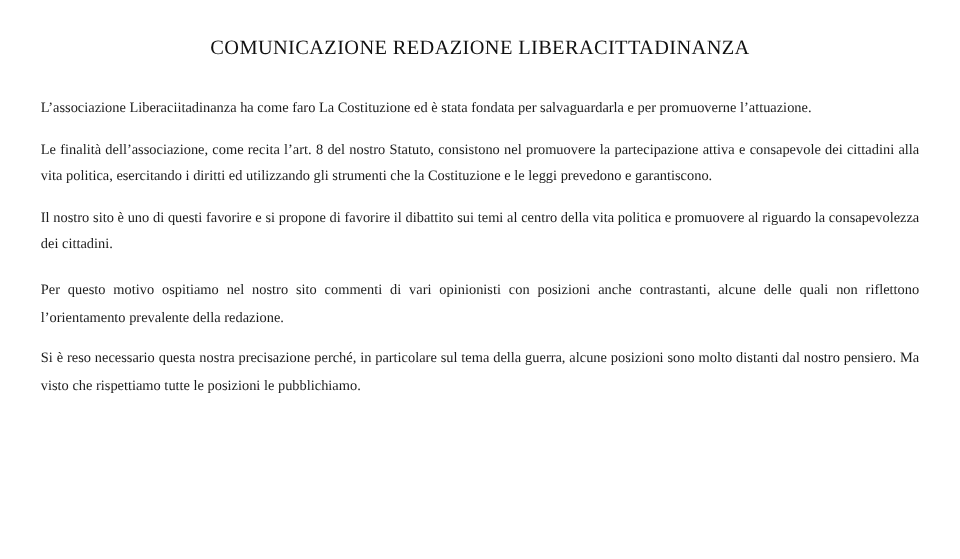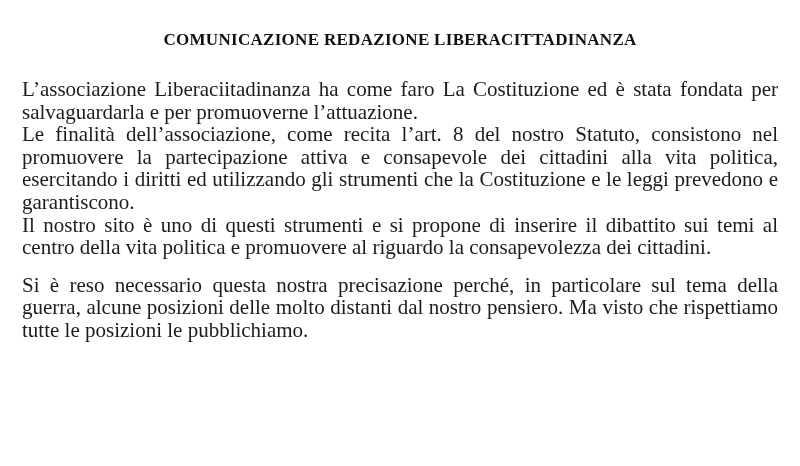--- a/index.html
+++ b/index.html
@@ -17,47 +17,48 @@
   .page {
     box-sizing: border-box;
     width: 800px;
     height: 466px;
     padding: 30px 22px 0 22px;
     background: #ffffff;
   }
   .doc-title {
     margin: 0 0 28px 0;
     font-size: 17px;
-    font-weight: bold;
+    font-weight: normal;
     text-align: center;
     letter-spacing: 0.3px;
     color: #111111;
   }
   .block {
     margin: 0 0 15px 0;
   }
   .block p {
-    margin: 0;
-    font-size: 21px;
+    margin: 12px;
+    font-size: 12px;
     line-height: 22.6px;
     text-align: justify;
     color: #1c1c1c;
   }
 </style>
 </head>
 <body>
 
 <div class="page">
 
   <h1 class="doc-title">COMUNICAZIONE REDAZIONE LIBERACITTADINANZA</h1>
 
   <div class="block">
     <p>L’associazione Liberaciitadinanza ha come faro La Costituzione ed è stata fondata per salvaguardarla e per promuoverne l’attuazione.</p>
     <p>Le finalità dell’associazione, come recita l’art. 8 del nostro Statuto, consistono nel promuovere la partecipazione attiva e consapevole dei cittadini alla vita politica, esercitando i diritti ed utilizzando gli strumenti che la Costituzione e le leggi prevedono e garantiscono.</p>
-    <p>Il nostro sito è uno di questi strumenti e si propone di inserire il dibattito sui temi al centro della  vita politica e promuovere al riguardo la consapevolezza dei cittadini.</p>
+    <p>Il nostro sito è uno di questi favorire e si propone di favorire il dibattito sui temi al centro della  vita politica e promuovere al riguardo la consapevolezza dei cittadini.</p>
   </div>
 
   <div class="block">
-    <p>Si è reso necessario questa nostra precisazione perché, in particolare sul tema della guerra, alcune posizioni delle  molto distanti dal nostro pensiero. Ma visto che rispettiamo tutte le posizioni le pubblichiamo.</p>
+    <p>Per questo motivo ospitiamo nel nostro sito commenti di vari opinionisti con posizioni anche contrastanti, alcune delle quali  non riflettono l’orientamento prevalente della redazione.</p>
+    <p>Si è reso necessario questa nostra precisazione perché, in particolare sul tema della guerra, alcune posizioni sono  molto distanti dal nostro pensiero. Ma visto che rispettiamo tutte le posizioni le pubblichiamo.</p>
   </div>
 
 
 </div>
 
 </body></html>

